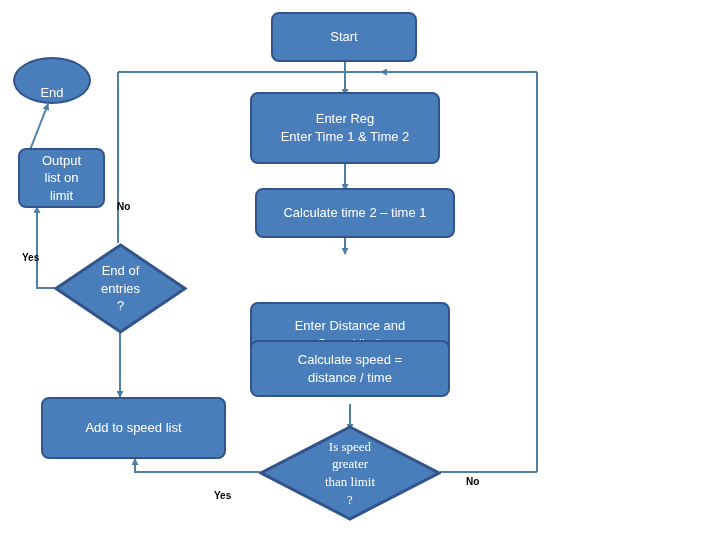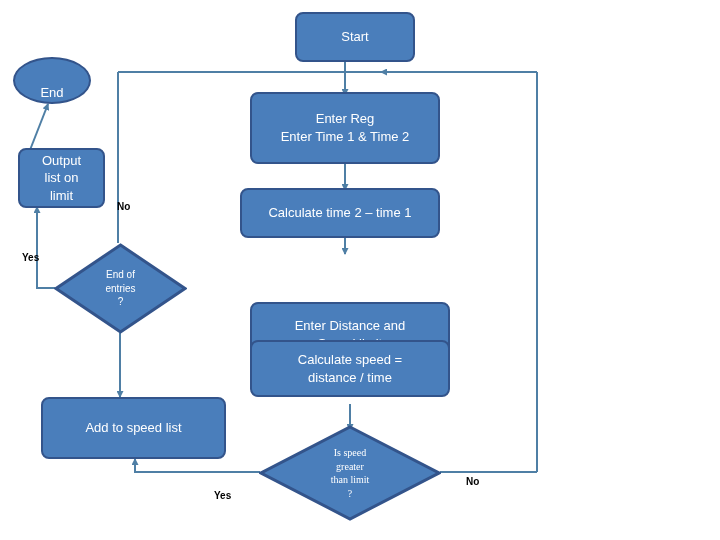--- a/index.html
+++ b/index.html
@@ -57,21 +57,21 @@
     position: absolute;
     left: 0;
     top: 0;
     width: 100%;
     height: 100%;
     display: flex;
     align-items: center;
     justify-content: center;
     text-align: center;
     color: #ffffff;
-    font-size: 10px;
+    font-size: 13px;
     line-height: 1.35;
     white-space: pre-line;
   }
   .edge-label {
     position: absolute;
     color: #000000;
     font-size: 10px;
     font-weight: bold;
     z-index: 4;
     white-space: nowrap;
@@ -113,40 +113,40 @@
       <path d="M260,472 L135,472 L135,459" marker-end="url(#arrow)"></path>
 
       <path d="M120,333 L120,397" marker-end="url(#arrow)"></path>
 
       <path d="M55,288 L37,288 L37,207" marker-end="url(#arrow)"></path>
 
       <path d="M30,150 L48,104" marker-end="url(#arrow)"></path>
     </g>
   </svg>
 
-  <div class="node rounded" style="left:271px; top:12px; width:120px; height:50px;margin-left:24px;">
+  <div class="node rounded" style="left:271px; top:12px; width:146px; height:50px;">
     <span class="txt">Start</span>
   </div>
 
   <div class="node ellipse" style="left:13px; top:57px; width:78px; height:47px;">
     <span class="txt">End</span>
   </div>
 
   <div class="node rect" style="left:18px; top:148px; width:87px; height:60px;">
     <span class="txt">Output
 list on
 limit</span>
   </div>
 
   <div class="node rect" style="left:250px; top:92px; width:190px; height:72px;">
     <span class="txt">Enter Reg
 Enter Time 1 &amp; Time 2</span>
   </div>
 
-  <div class="node rect" style="left:240px; top:188px; width:200px; height:50px;">
+  <div class="node rect" style="left:255px; top:188px; width:200px; height:50px;">
     <span class="txt">Calculate time 2 – time 1</span>
   </div>
 
   <div class="diamond-wrap" style="left:54px; top:243px; width:133px; height:91px;">
     <svg width="133" height="91" viewBox="0 0 133 91" xmlns="http://www.w3.org/2000/svg">
       <polygon points="66.5,2 131,45.5 66.5,89 2,45.5" fill="#4a7ebb" stroke="#33548b" stroke-width="3"></polygon>
     </svg>
     <span class="txt">End of
 entries
 ?</span>

